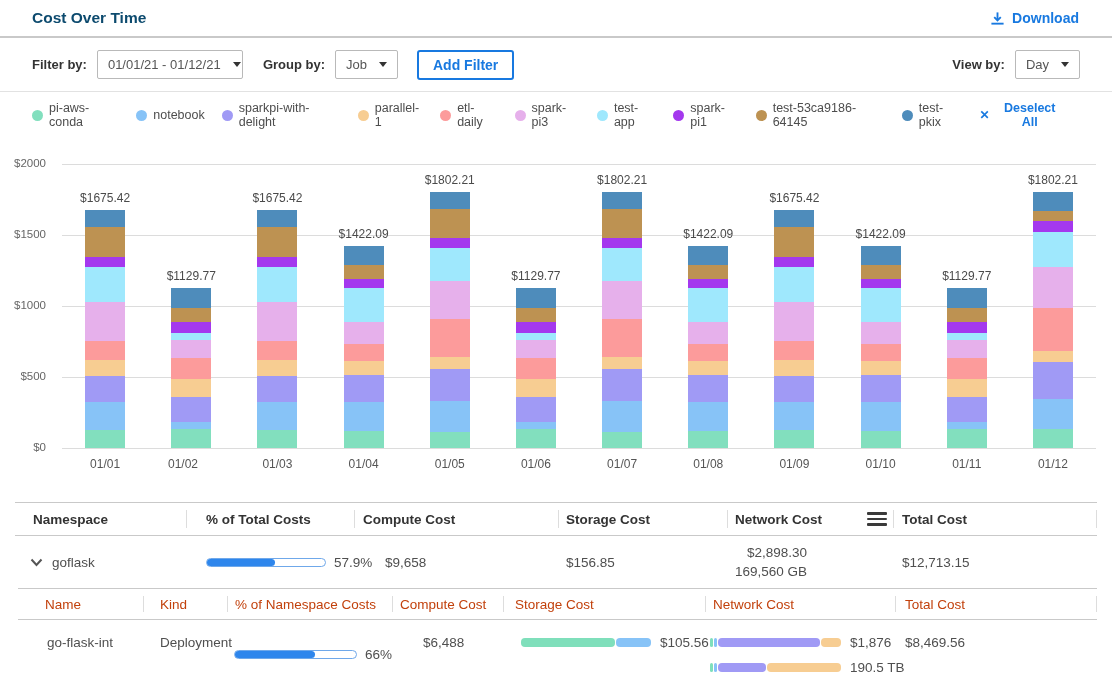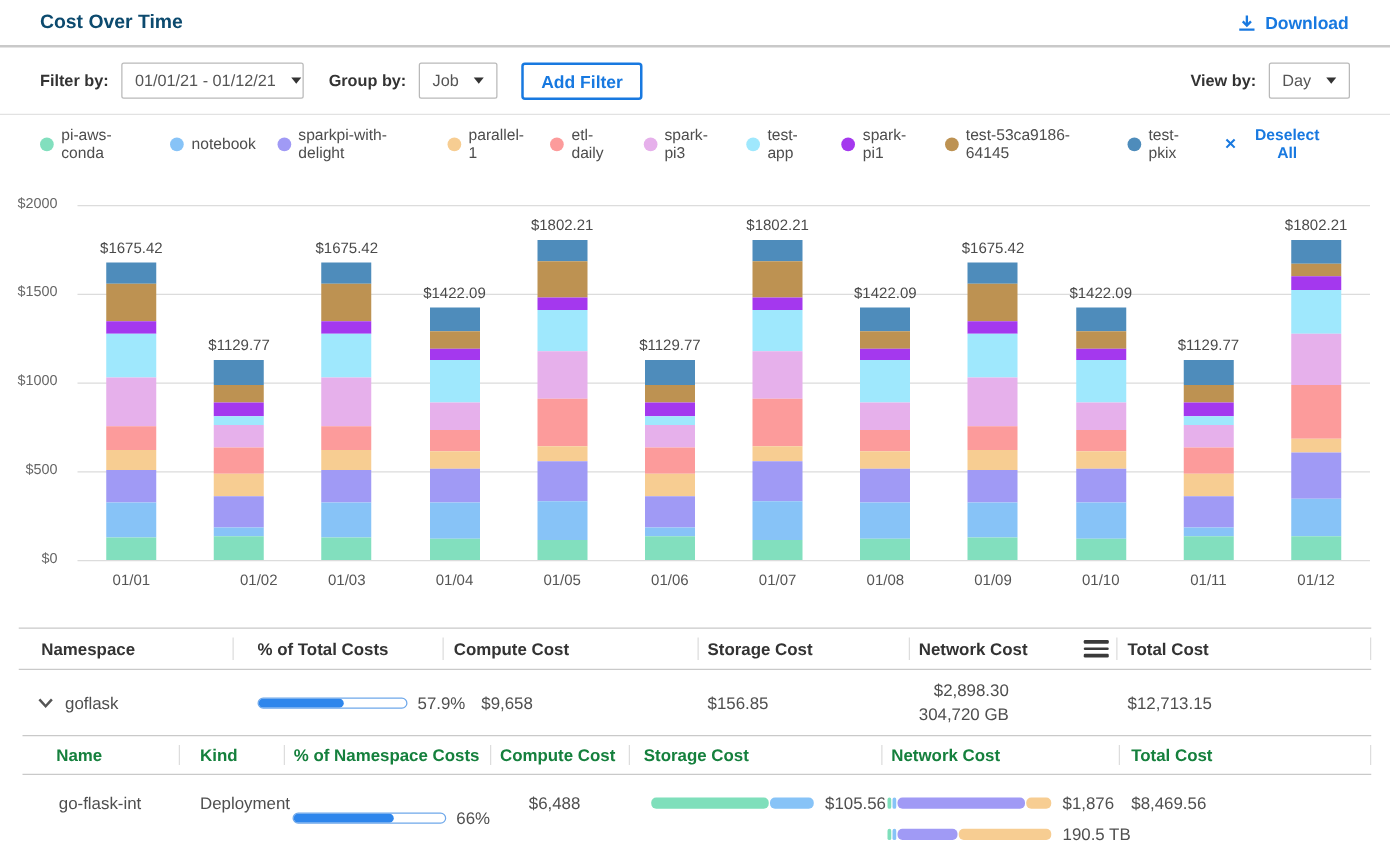--- a/index.html
+++ b/index.html
@@ -68,21 +68,21 @@
   .pw120{width:120px;}.pw123{width:123px;}
   .pct-text{margin-left:8px;}
   .two-line{line-height:19px;}
   .menu-icon{width:20px;display:flex;flex-direction:column;gap:3px;margin:0 6px 0 auto;cursor:pointer;}
   .menu-icon i{display:block;height:2.5px;background:#3a3a3a;border-radius:1px;}
 
   
   .sub-table{margin:0 15px 0 18px;border-top:1px solid #c9c9c9;}
   .grid-sub{display:grid;grid-template-columns:125px 84px 165px 111px 202px 190px 202px;}
   .sub-thead{height:31px;align-items:center;border-bottom:1px solid #c9c9c9;
-             font-weight:700;font-size:13.5px;color:#15803d;}
+             font-weight:400;font-size:13.5px;color:#c2410c;}
   .sub-trow{padding-top:12px;font-size:13.5px;color:#4f4f4f;align-items:start;}
   .line{display:flex;align-items:center;height:20px;}
   .line + .line{margin-top:5px;}
   .minibar{height:9px;display:flex;flex:none;}
   .minibar i{display:block;height:100%;border-radius:4px;margin-right:1px;}
   .minibar i:last-child{margin-right:0;}
   .mw130{width:130px;}.mw131{width:131px;}
   .mb-text{margin-left:9px;white-space:nowrap;}
 </style>
 </head>
@@ -201,21 +201,21 @@
       <i style="height: 6.72703%; background: rgb(164, 56, 238);"></i>
       <i style="height: 4.51419%; background: rgb(159, 232, 253);"></i>
       <i style="height: 11.2412%; background: rgb(230, 176, 235);"></i>
       <i style="height: 12.8345%; background: rgb(252, 155, 155);"></i>
       <i style="height: 11.2412%; background: rgb(247, 205, 146);"></i>
       <i style="height: 15.7554%; background: rgb(160, 154, 245);"></i>
       <i style="height: 4.51419%; background: rgb(135, 195, 247);"></i>
       <i style="height: 11.6838%; background: rgb(130, 223, 190);"></i>
     </div>
     <div class="val-label" style="left: 191.25px; bottom: 200.427px;">$1129.77</div>
-    <div class="xtick" style="left: 207px; top: 319px;">01/02</div>
+    <div class="xtick" style="left: 183px; top: 319px;">01/02</div>
     <div class="bar" style="left: 257.417px; bottom: 35px; height: 237.91px;">
       <i style="height: 7.24714%; background: rgb(78, 140, 187);"></i>
       <i style="height: 12.4745%; background: rgb(189, 146, 82);"></i>
       <i style="height: 4.23774%; background: rgb(164, 56, 238);"></i>
       <i style="height: 14.7426%; background: rgb(159, 232, 253);"></i>
       <i style="height: 16.4138%; background: rgb(230, 176, 235);"></i>
       <i style="height: 8.05768%; background: rgb(252, 155, 155);"></i>
       <i style="height: 6.56552%; background: rgb(247, 205, 146);"></i>
       <i style="height: 10.9823%; background: rgb(160, 154, 245);"></i>
       <i style="height: 11.6986%; background: rgb(135, 195, 247);"></i>
@@ -380,21 +380,21 @@
       <span class="progress pw120">
           <i style="width: 57.9%;"></i>
         </span>
       <span class="pct-text">57.9%</span>
     </div>
     <div class="cell pl31">$9,658</div>
     <div class="cell pl8">$156.85</div>
     <div class="cell pl8">
       <div class="two-line">
         <div>$2,898.30</div>
-        <div>304,720 GB</div>
+        <div>169,560 GB</div>
       </div>
     </div>
     <div class="cell pl9">$12,713.15</div>
   </div>
 </div>
 
 <div class="sub-table">
   <div class="grid-sub sub-thead">
     <div class="th pl27">Name</div>
     <div class="th pl17">Kind</div>

